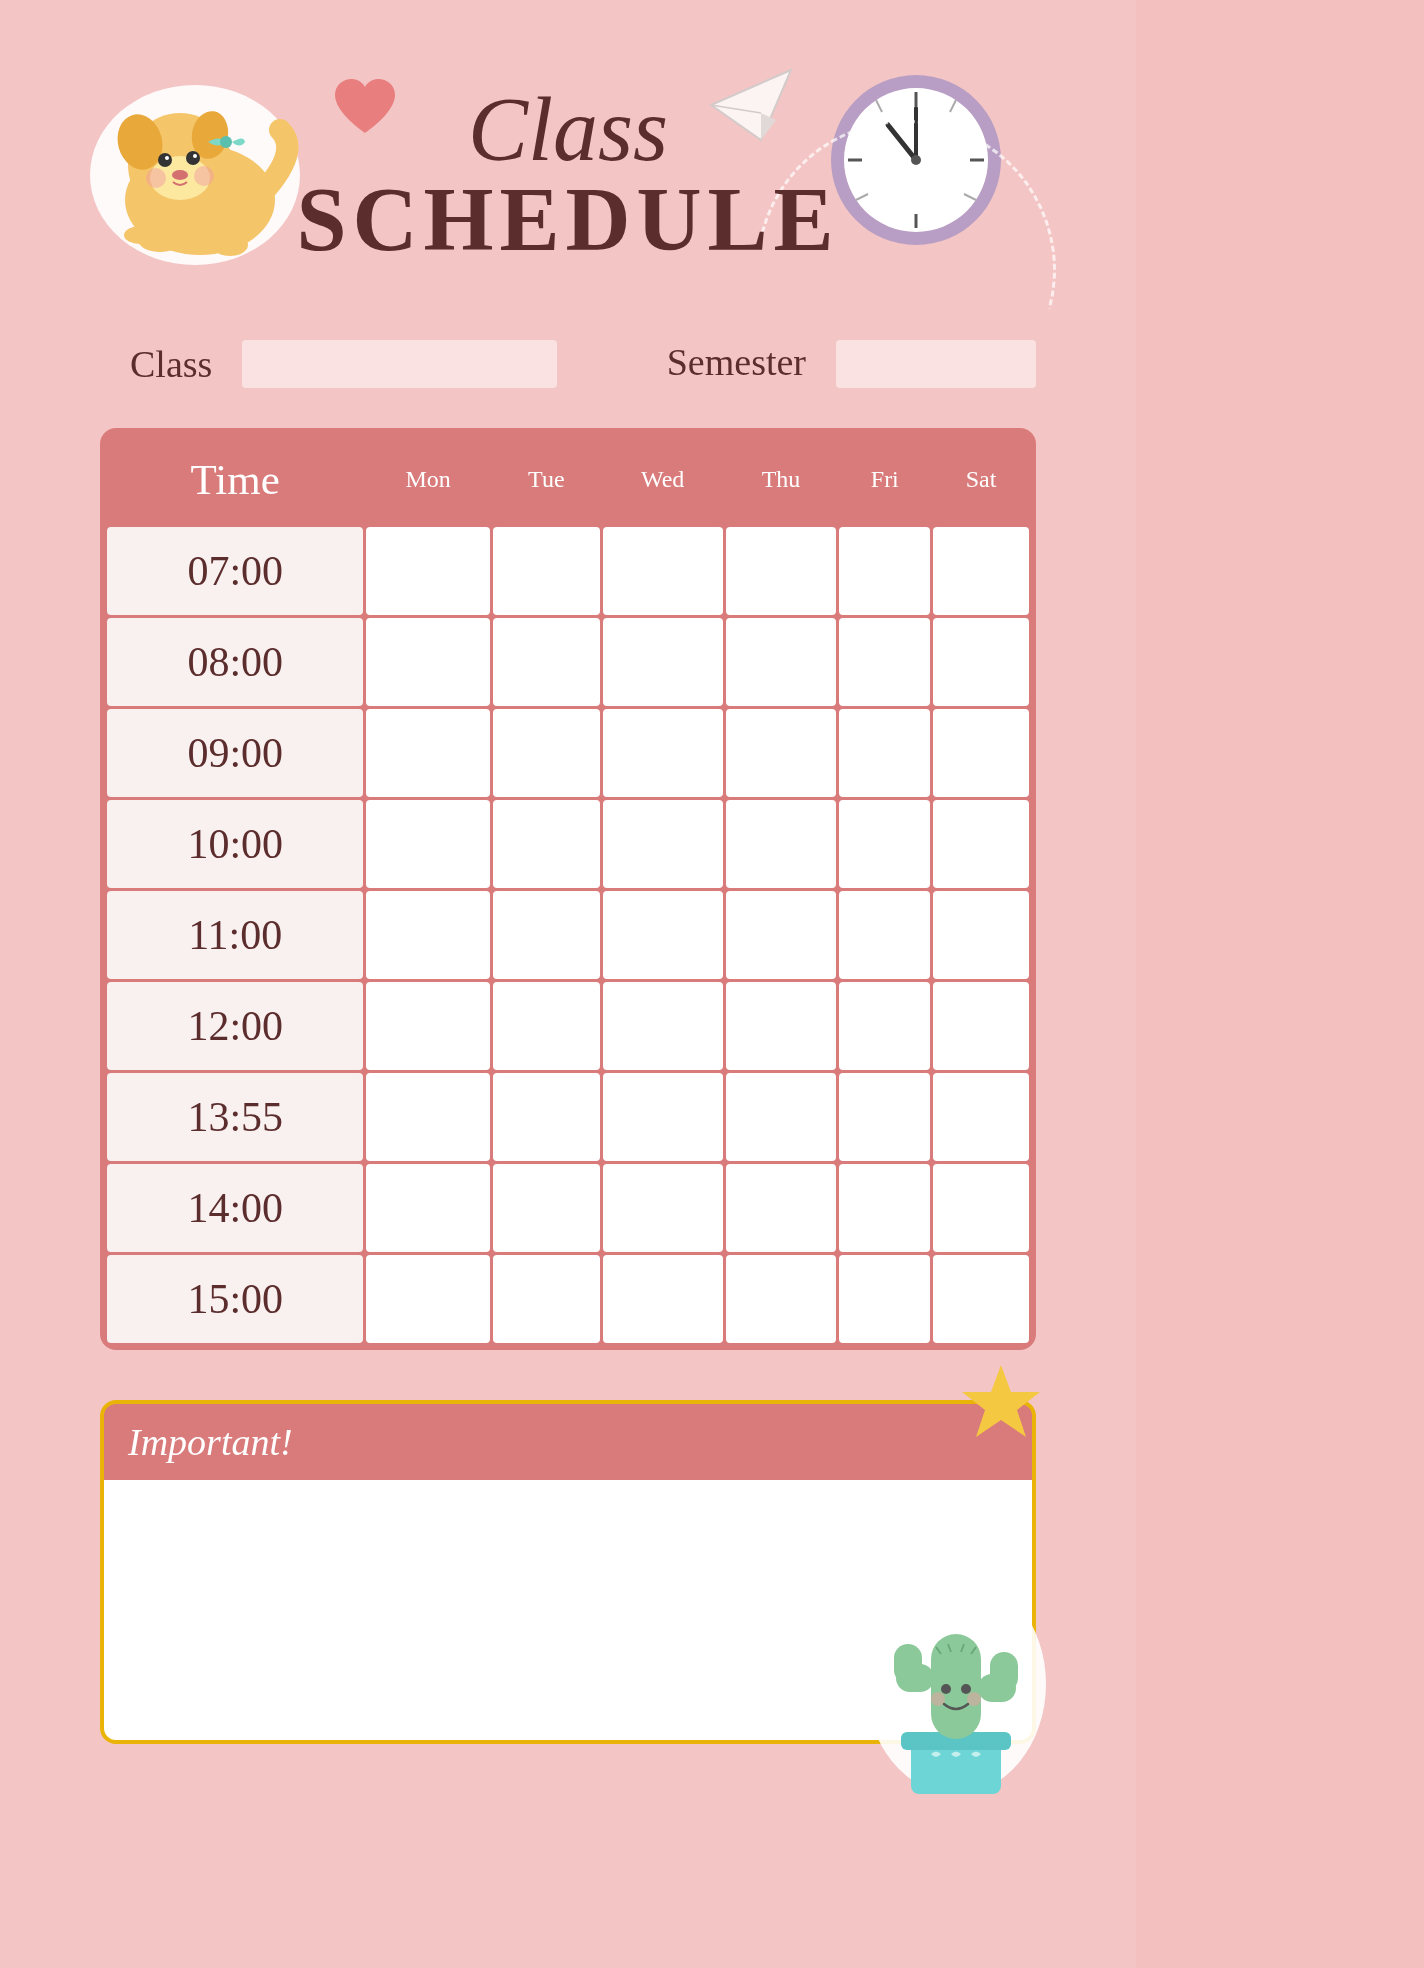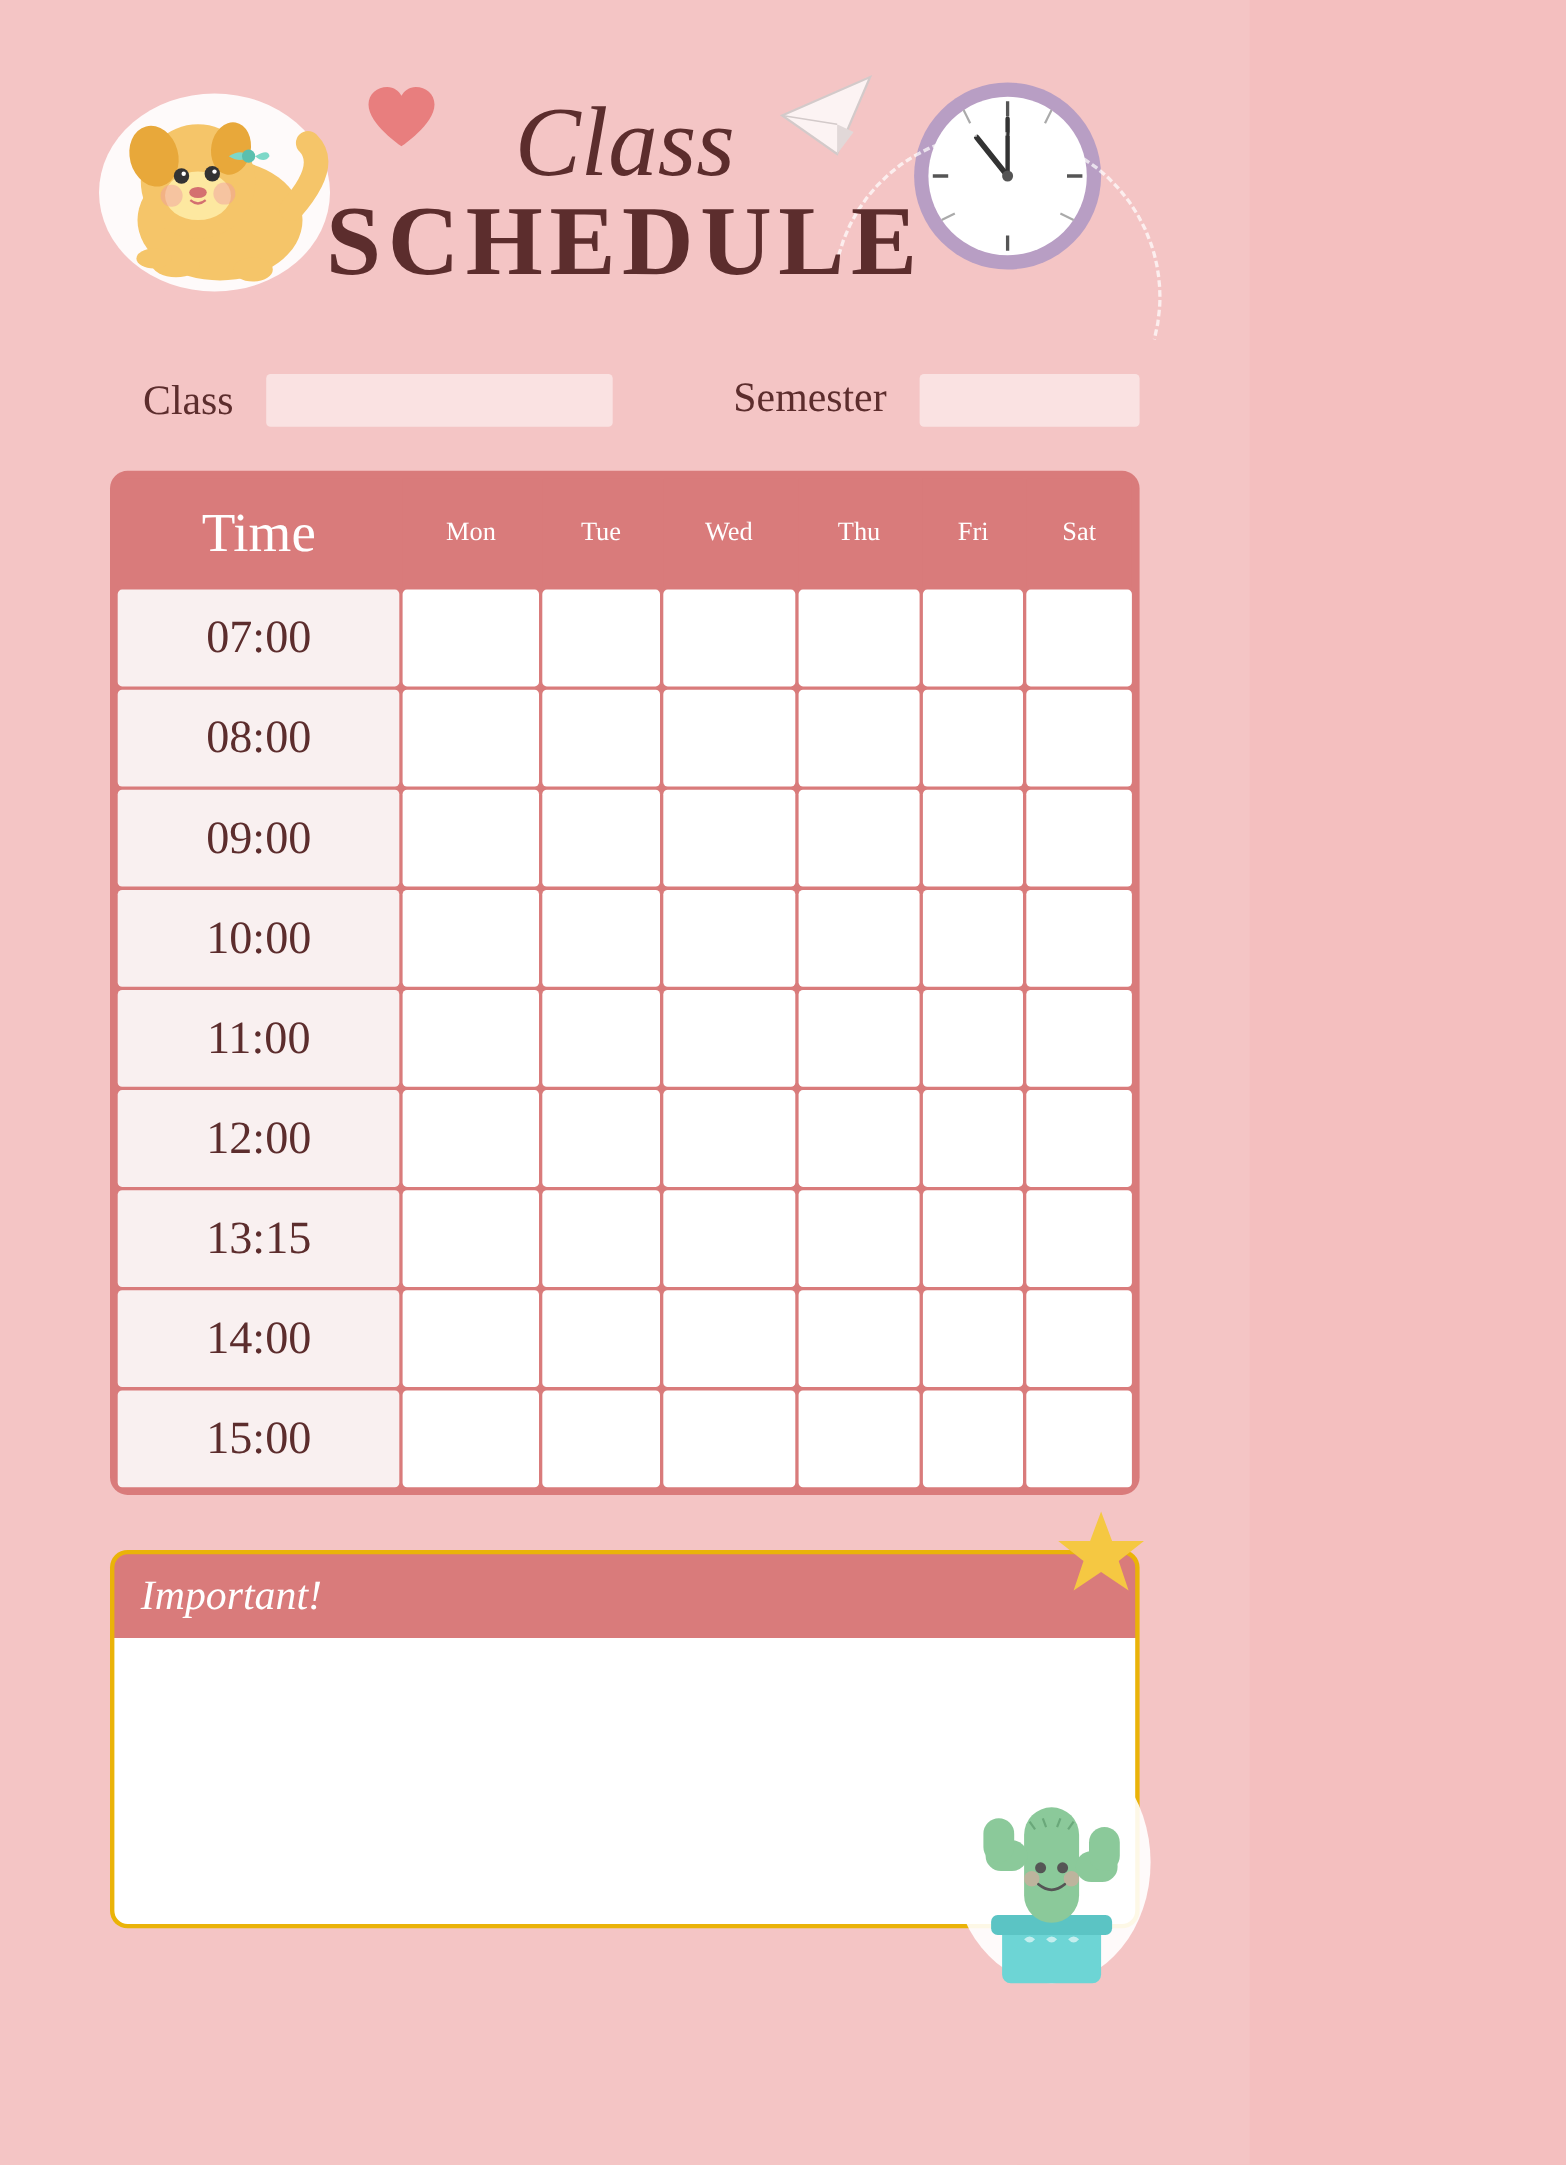--- a/index.html
+++ b/index.html
@@ -162,21 +162,21 @@
       background: #d97b7b;
       color: #fff;
       font-size: 24px;
       font-weight: normal;
       font-family: Georgia, serif;
       padding: 20px 10px;
       text-align: center;
     }
 
     .schedule-table thead th.time-header {
-      font-size: 50px;
+      font-size: 43px;
     }
 
     .schedule-table tbody td {
       background: #fff;
       height: 88px;
       text-align: center;
       font-size: 34px;
       color: #5c2d2d;
       border-radius: 4px;
     }
@@ -413,21 +413,21 @@
           <tr>
             <td class="time-cell">12:00</td>
             <td></td>
             <td></td>
             <td></td>
             <td></td>
             <td></td>
             <td></td>
           </tr>
           <tr>
-            <td class="time-cell">13:15</td>
+            <td class="time-cell">13:55</td>
             <td></td>
             <td></td>
             <td></td>
             <td></td>
             <td></td>
             <td></td>
           </tr>
           <tr>
             <td class="time-cell">14:00</td>
             <td></td>

